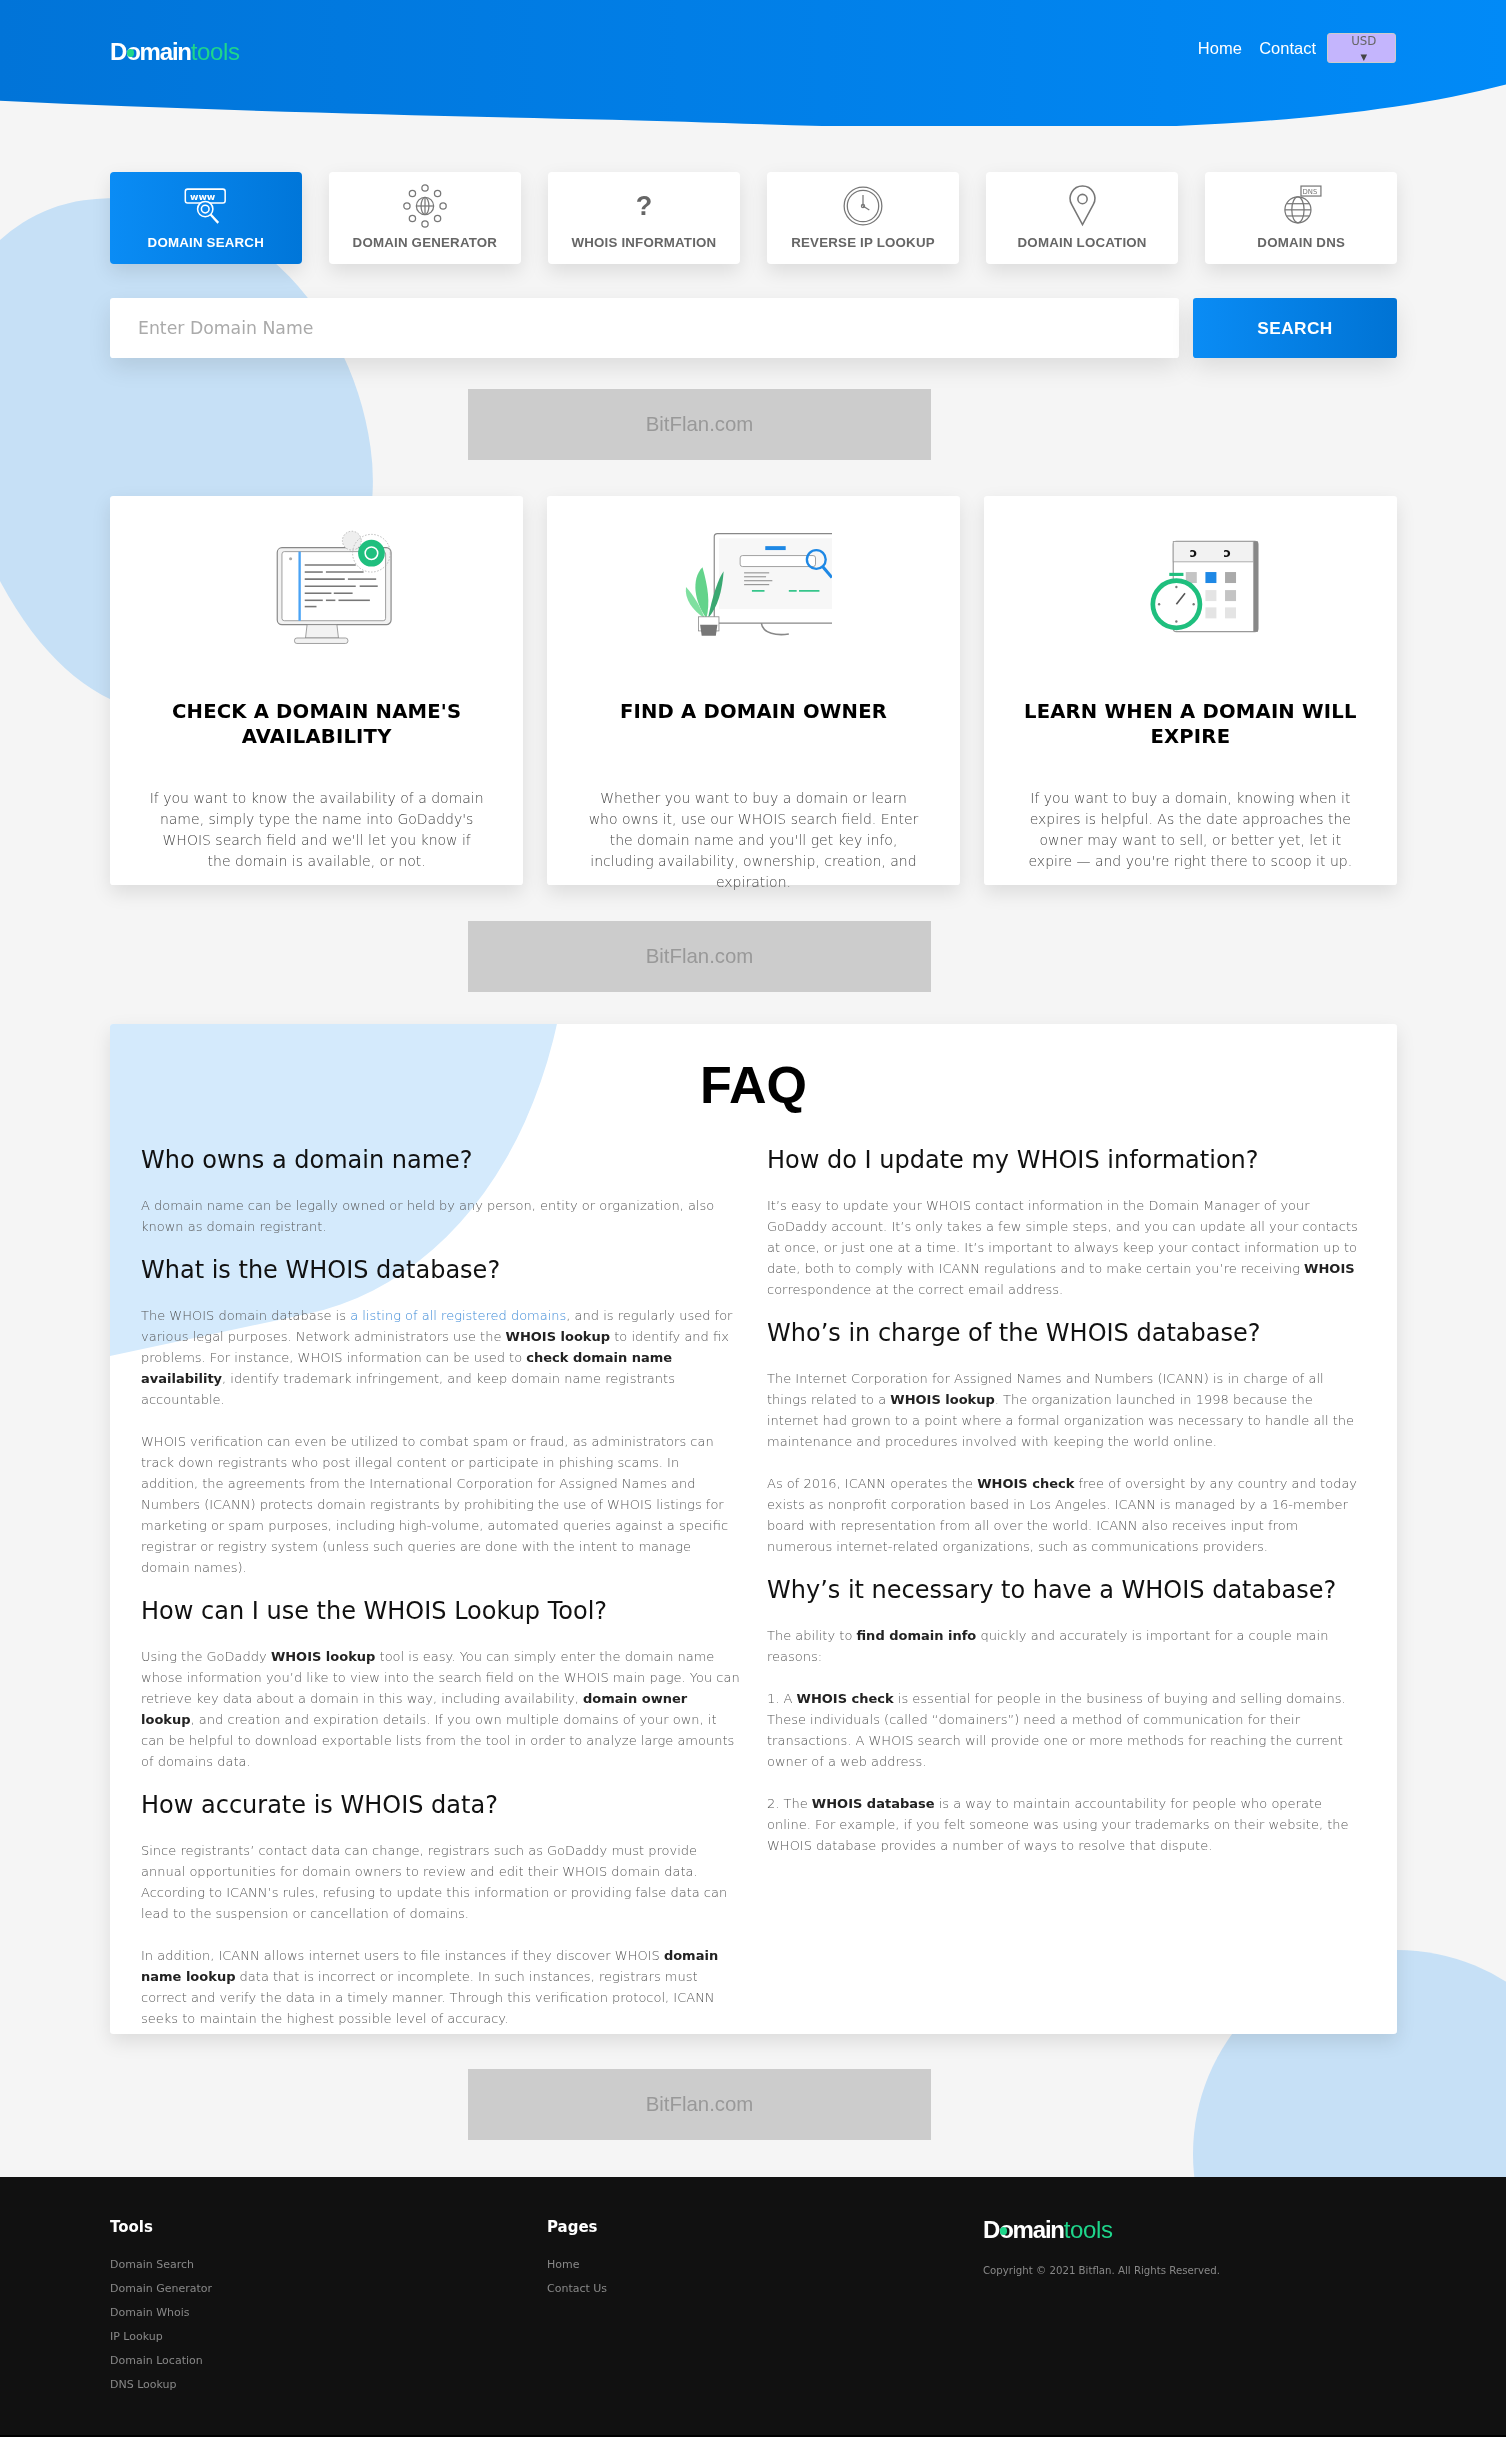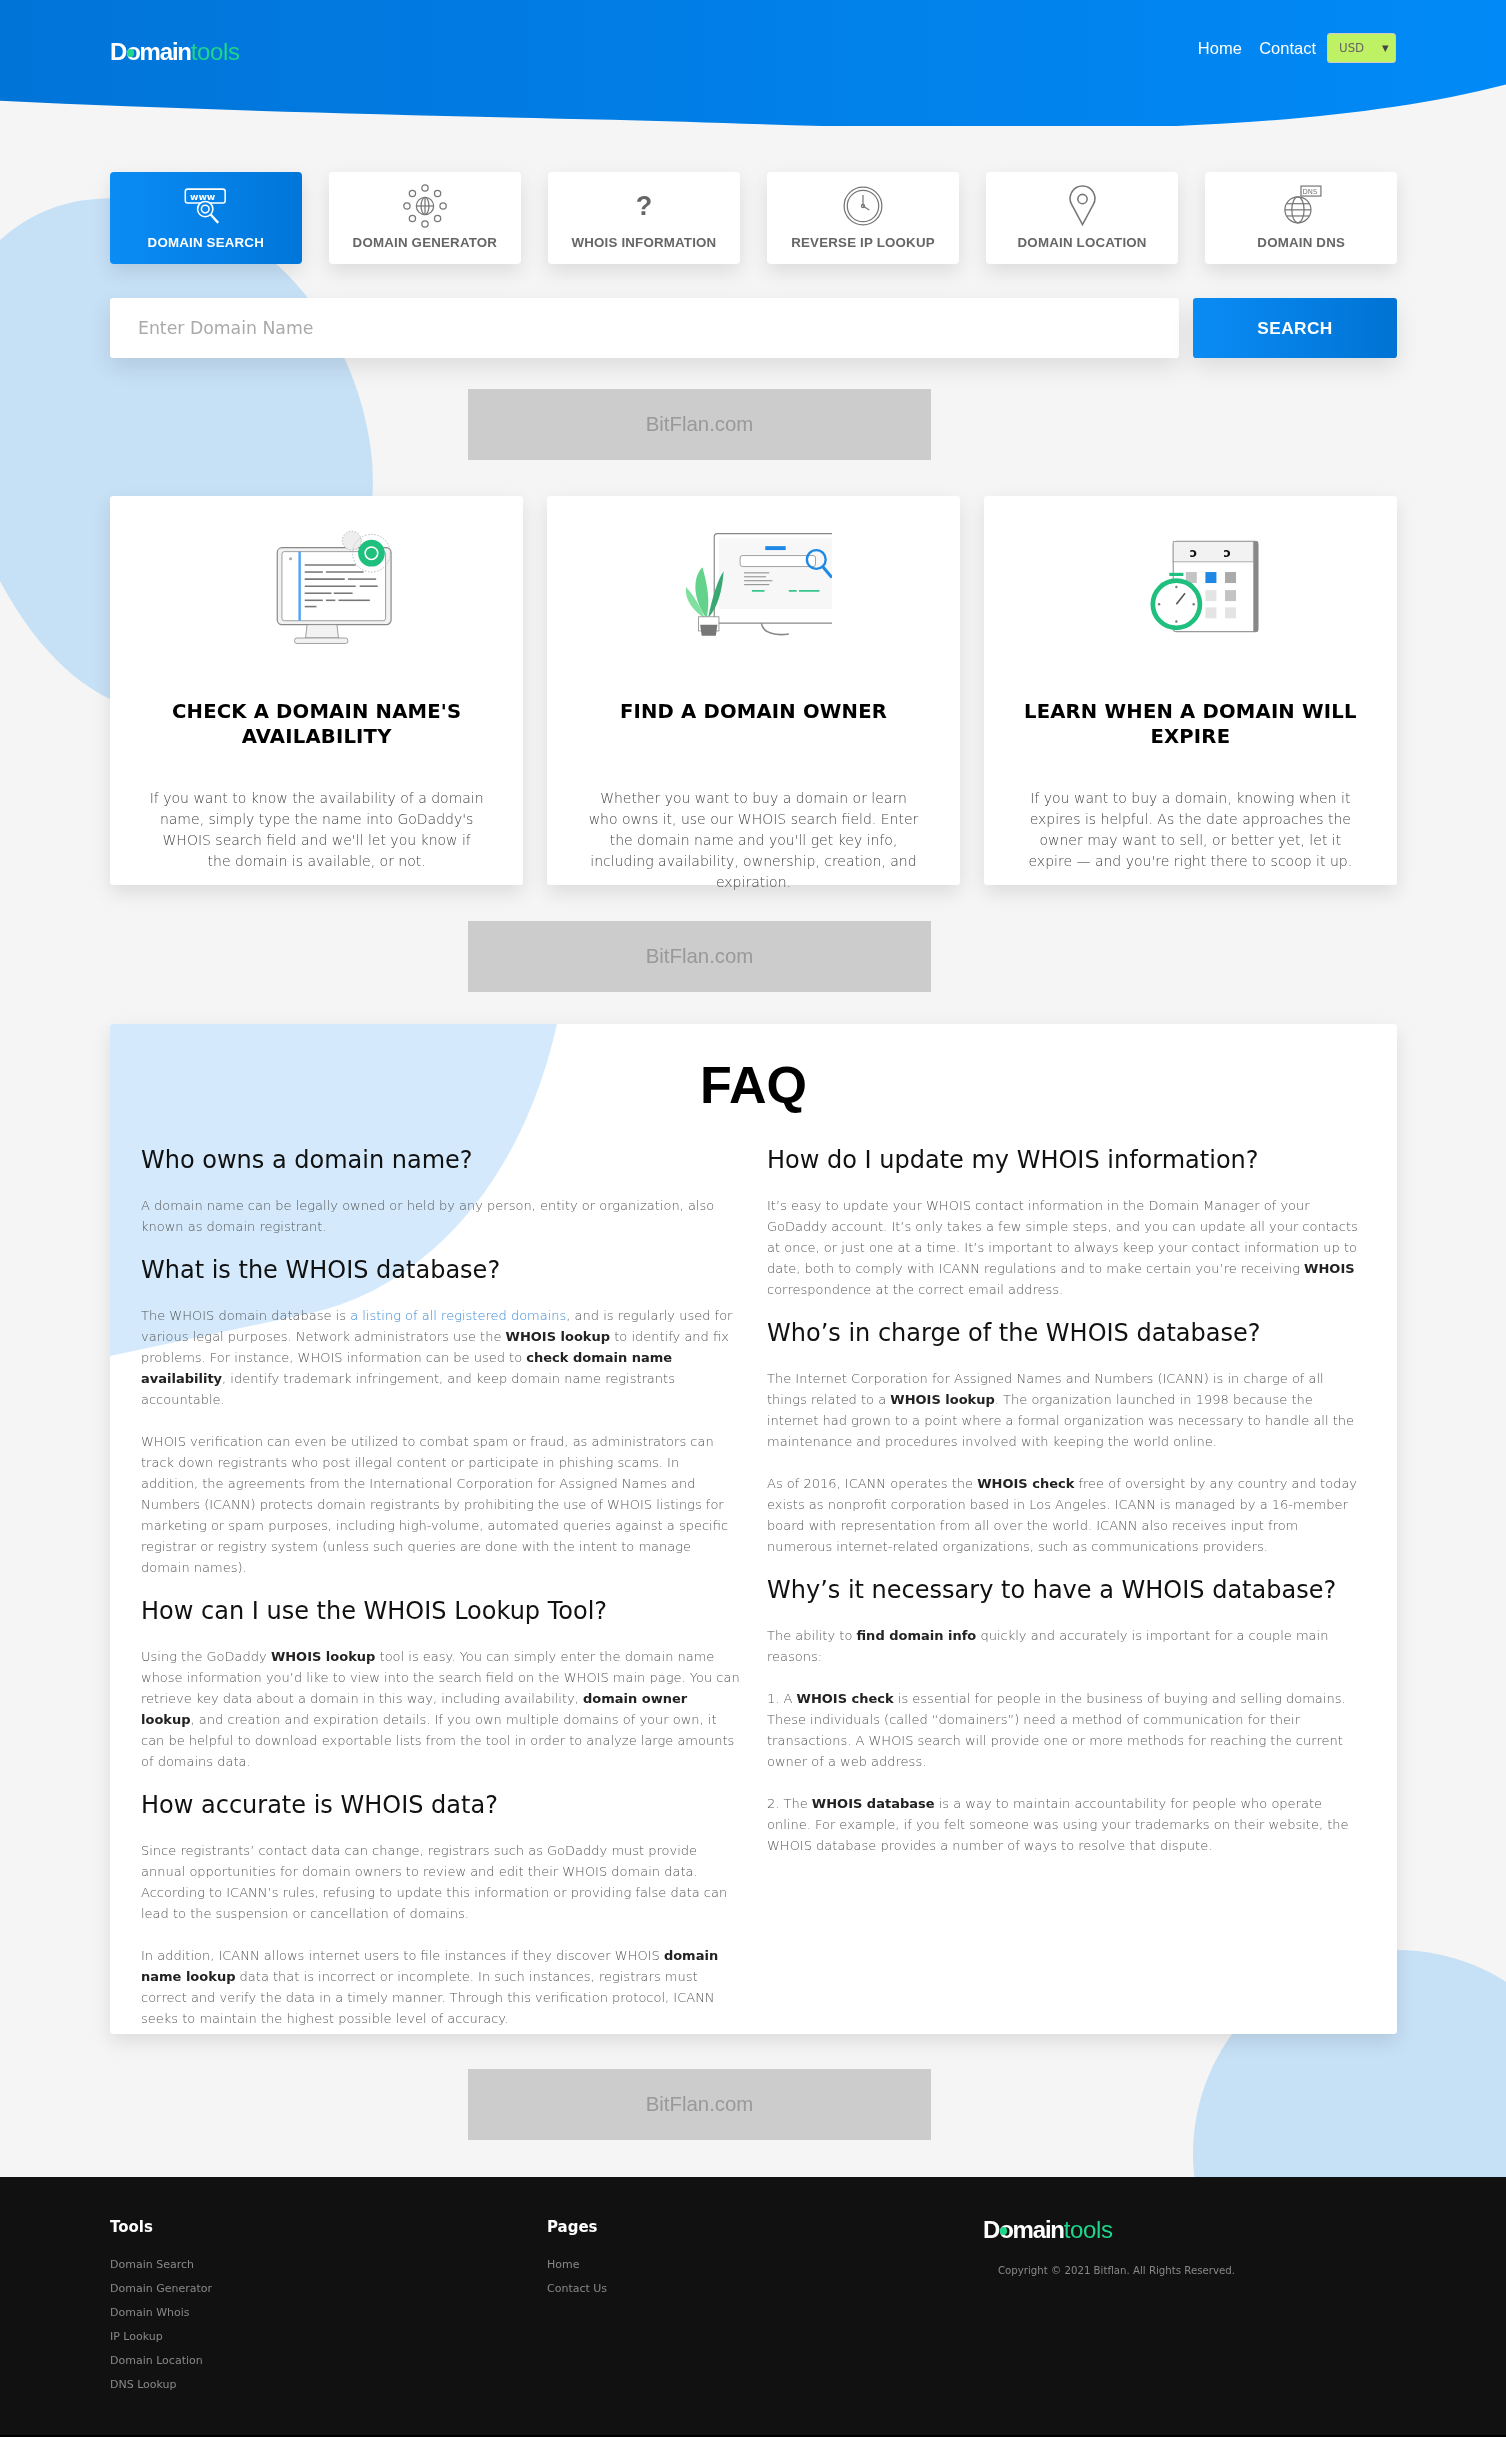--- a/index.html
+++ b/index.html
@@ -30,23 +30,23 @@
   }
   .logo .l1 { color: #fff; position: relative; }
   .logo .l2 { color: #1ed68b; font-weight: normal; letter-spacing: -0.4px; }
   .logo .dot {
     position: absolute; width: 7.8px; height: 7.8px; border-radius: 50%;
     background: #1ed68b; left: 16.5px; top: 11px;
   }
   .nav-links { position: absolute; right: 111px; top: 33px; display: flex; align-items: center; gap: 17.3px; }
   .nav-link { color: #fff; font-size: 16.5px; text-decoration: none; font-family: "Liberation Sans", sans-serif; }
   .currency {
-    width: 69px; height: 30px; background: #bef264; border-radius: 3.1px; border: 0.8px solid #ccc;
+    width: 69px; height: 30px; background: #c4b5fd; border-radius: 3.1px; border: 0.8px solid #ccc;
     display: flex; align-items: center; justify-content: space-between; padding: 0 6.3px 0 11px;
-    font-size: 11.8px; color: #666; margin-left: -6.3px;
+    font-size: 11.8px; color: #666; margin-left: -6.3px; flex-direction: column;
   }
   .currency .chev { font-size: 8.6px; color: #444; }
 
   
   .blob1 {
     position: absolute; left: -47px; top: 192px; width: 416px; height: 518px;
     background: #c6e0f6; border-radius: 40% 60% 55% 45% / 35% 55% 45% 65%;
     transform: rotate(-8deg); z-index: 0;
   }
   .blob2 {
@@ -141,21 +141,21 @@
   }
   .footer-bottom { position: absolute; left: 0; bottom: 0; width: 100%; height: 3.1px; background: #000; }
   .fcol { position: absolute; top: 41px; }
   .fcol h4 { color: #fff; font-size: 15px; font-weight: bold; margin-bottom: 22px; }
   .fcol a { display: block; color: #888; font-size: 11px; text-decoration: none; margin-bottom: 11px; }
   .flogo { position: absolute; left: 983px; top: 39px; font-family: "Liberation Sans", sans-serif;
     font-weight: bold; font-size: 24px; letter-spacing: -1.2px; display: flex; align-items: baseline; }
   .flogo .l1 { color: #fff; position: relative; }
   .flogo .l2 { color: #1ed68b; font-weight: normal; letter-spacing: -0.4px; }
   .flogo .dot { position: absolute; width: 7.8px; height: 7.8px; border-radius: 50%; background: #1ed68b; left: 16.5px; top: 11px; }
-  .copyright { position: absolute; left: 983px; top: 88px; color: #888; font-size: 10.2px; margin-left: 15px; }
+  .copyright { position: absolute; left: 983px; top: 88px; color: #888; font-size: 10.2px; }
 </style>
 </head>
 <body>
 
 <div class="page">
 
   <div class="blob1"></div>
   <div class="blob2"></div>
 
   <div class="hero">

